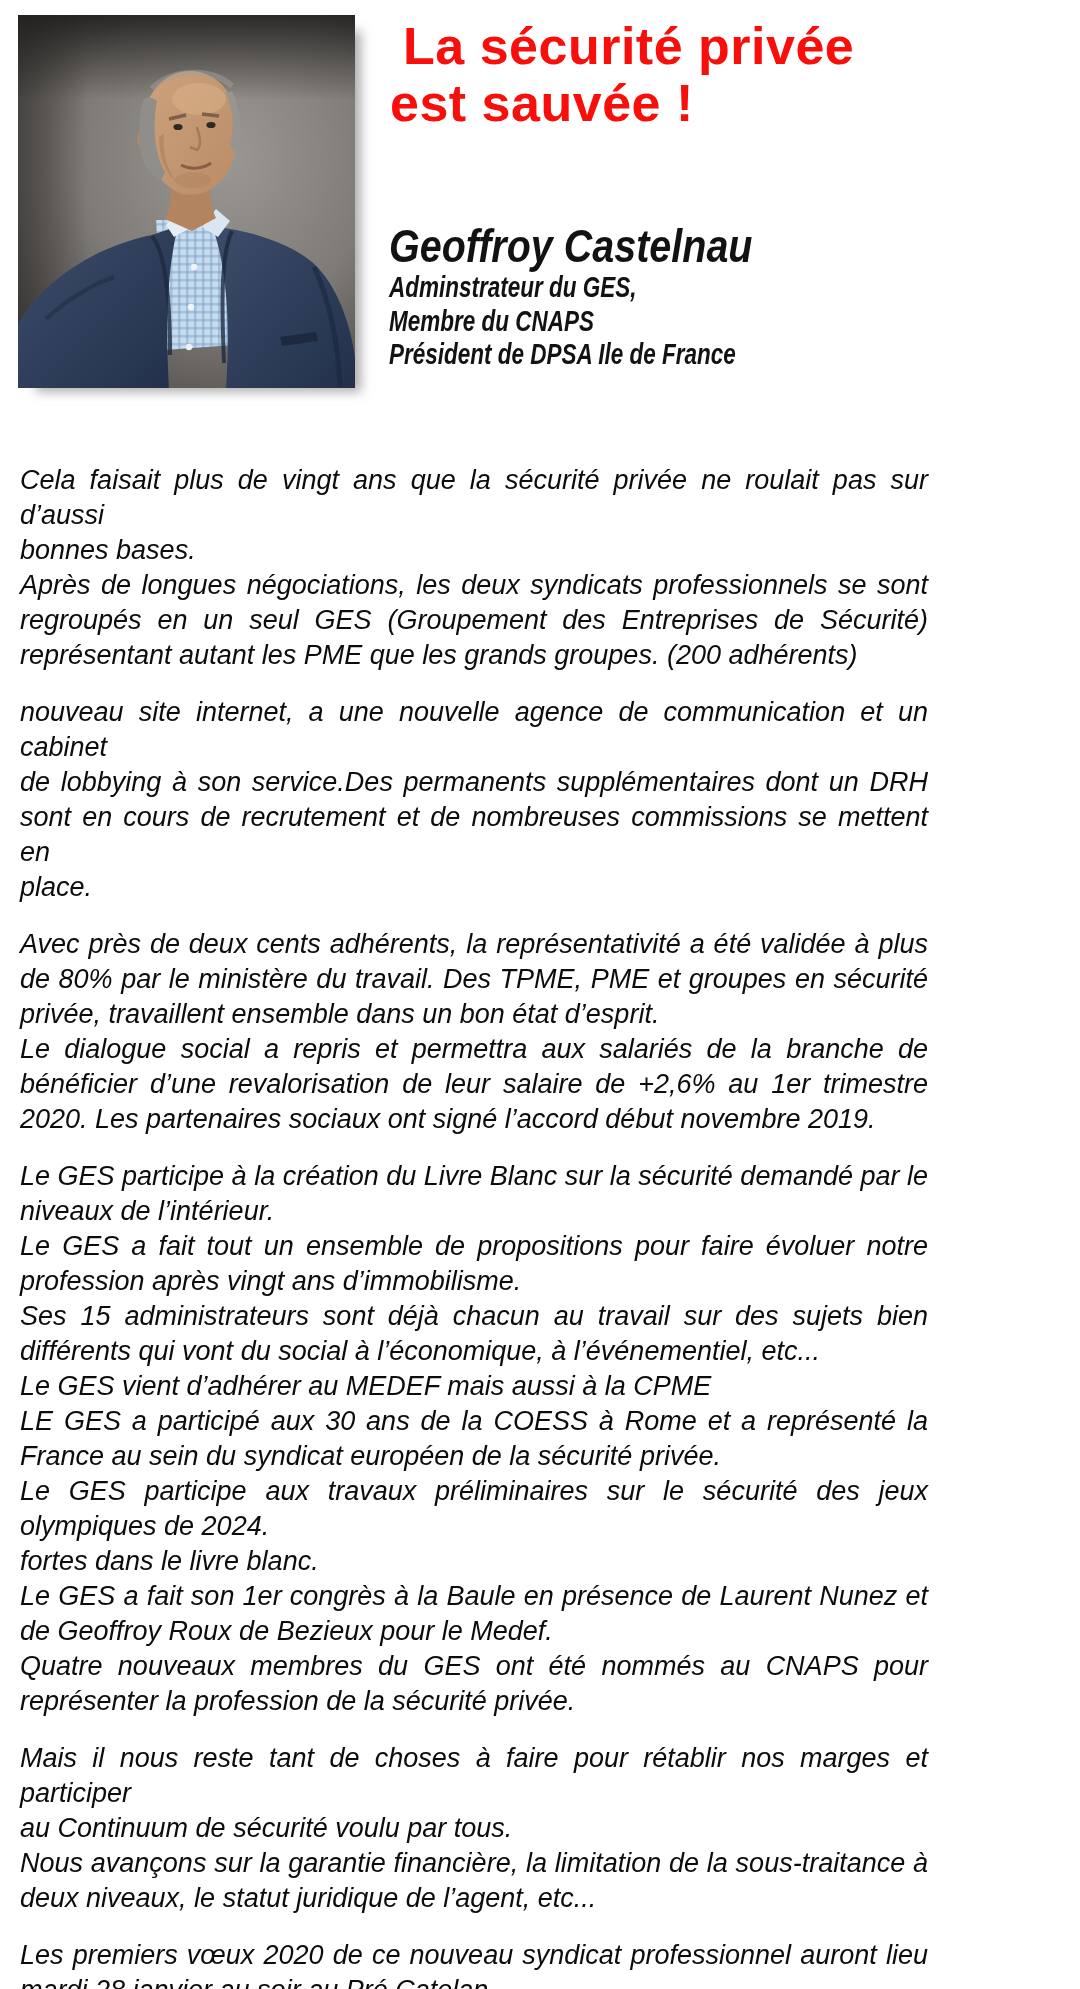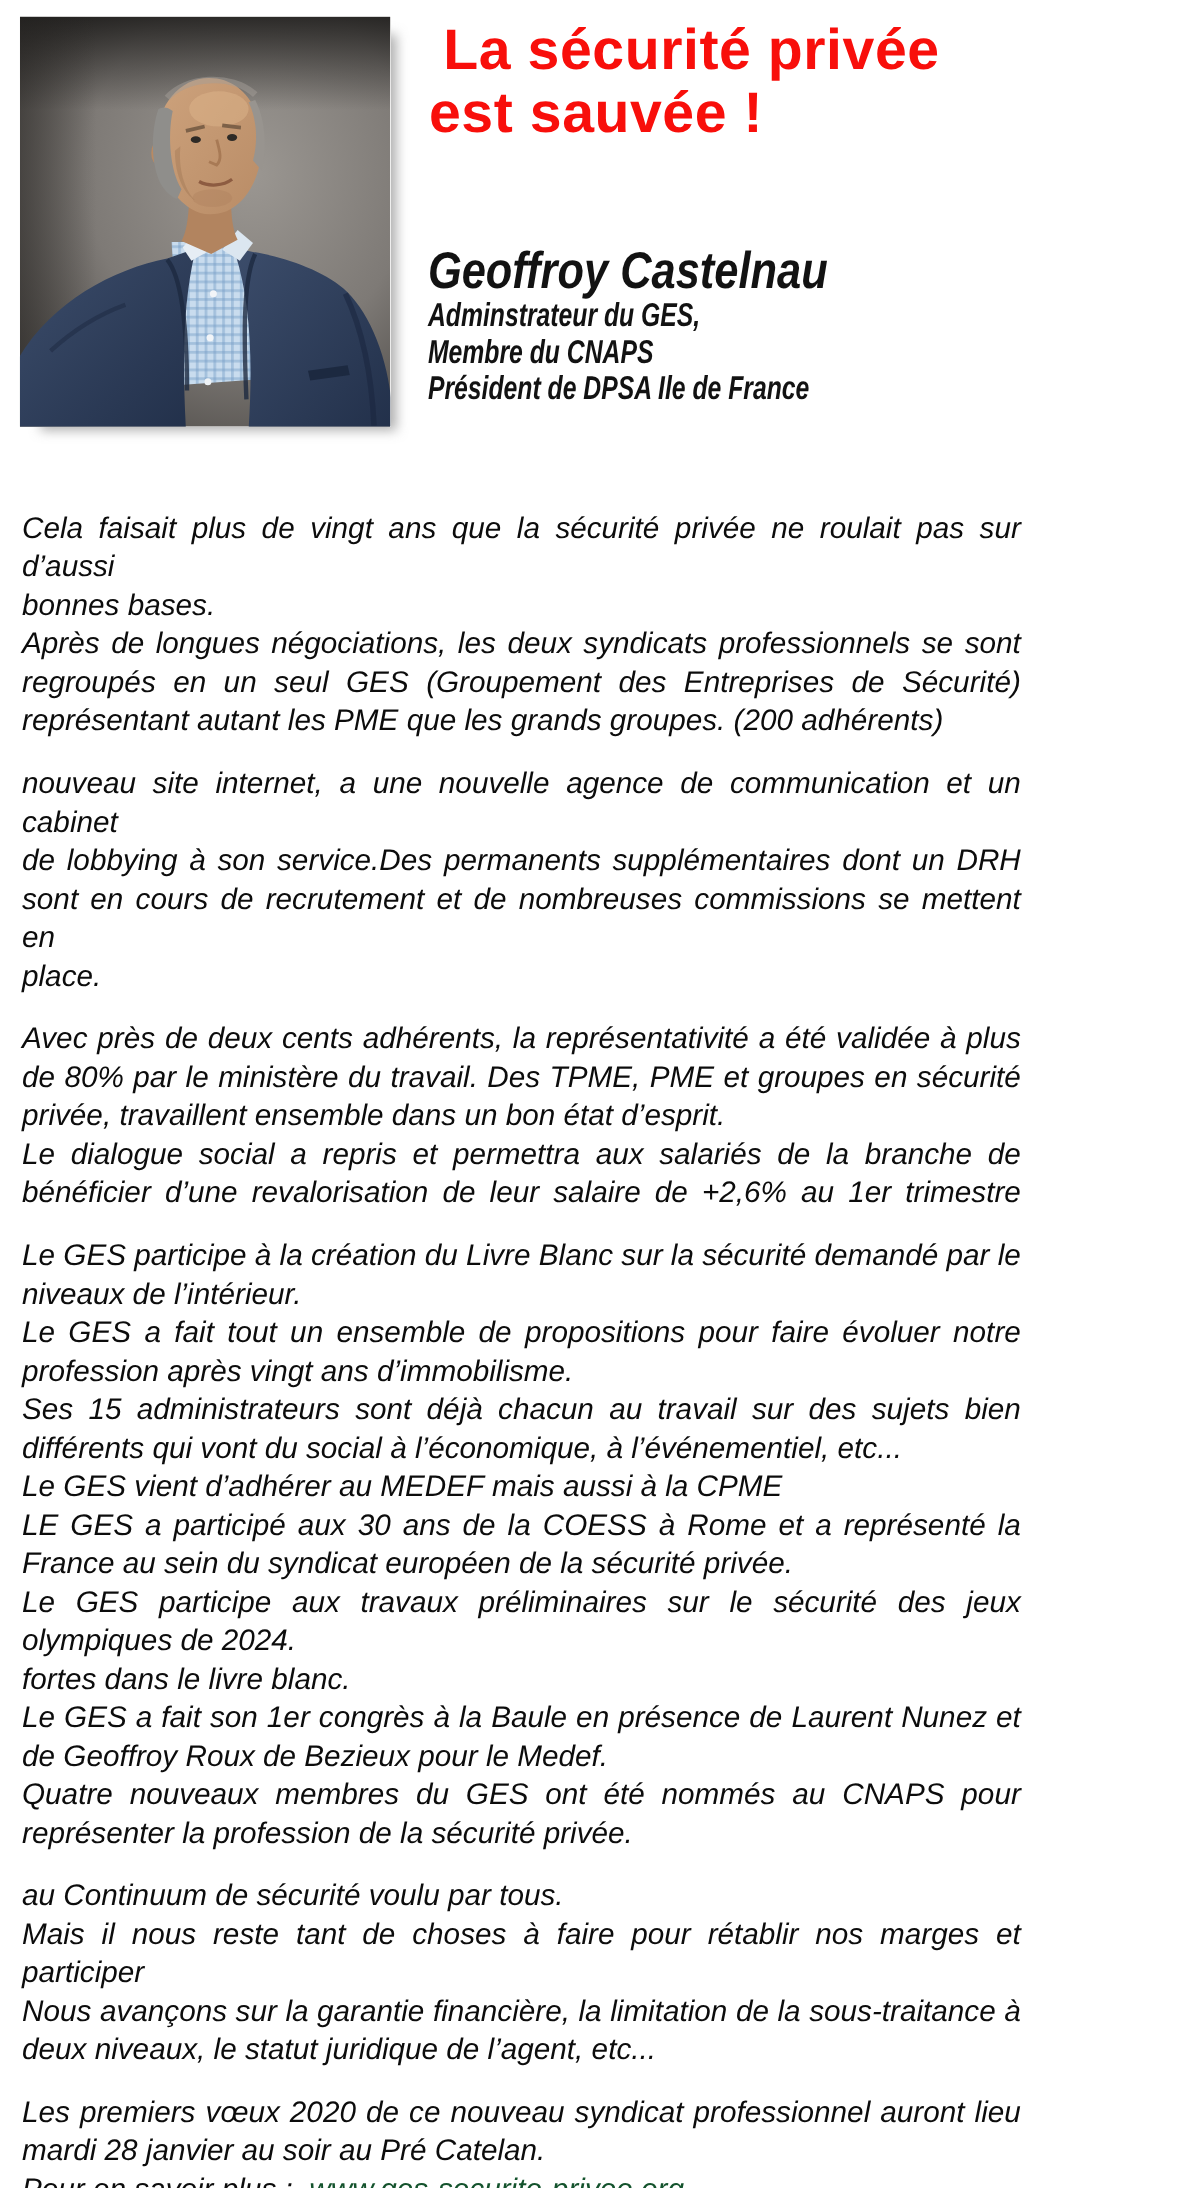--- a/index.html
+++ b/index.html
@@ -175,42 +175,43 @@
         <div class="line">de lobbying à son service.Des permanents supplémentaires dont un DRH</div>
         <div class="line">sont en cours de recrutement et de nombreuses commissions se mettent en</div>
         <div class="line last">place.</div>
       </div>
       <div class="block">
         <div class="line">Avec près de deux cents adhérents, la représentativité a été validée à plus</div>
         <div class="line">de 80% par le ministère du travail. Des TPME, PME et groupes en sécurité</div>
         <div class="line last">privée, travaillent ensemble dans un bon état d’esprit.</div>
         <div class="line">Le dialogue social a repris et permettra aux salariés de la branche de</div>
         <div class="line">bénéficier d’une revalorisation de leur salaire de +2,6% au 1er trimestre</div>
+        <div class="line last">2020. Les partenaires sociaux ont signé l’accord début novembre 2019.</div>
       </div>
       <div class="block">
         <div class="line">Le GES participe à la création du Livre Blanc sur la sécurité demandé par le</div>
         <div class="line last">niveaux de l’intérieur.</div>
         <div class="line">Le GES a fait tout un ensemble de propositions pour faire évoluer notre</div>
         <div class="line last">profession après vingt ans d’immobilisme.</div>
         <div class="line">Ses 15 administrateurs sont déjà chacun au travail sur des sujets bien</div>
         <div class="line last">différents qui vont du social à l’économique, à l’événementiel, etc...</div>
         <div class="line last">Le GES vient d’adhérer au MEDEF mais aussi à la CPME</div>
         <div class="line">LE GES a participé aux 30 ans de la COESS à Rome et a représenté la</div>
         <div class="line last">France au sein du syndicat européen de la sécurité privée.</div>
         <div class="line">Le GES participe aux travaux préliminaires sur le sécurité des jeux</div>
         <div class="line last">olympiques de 2024.</div>
         <div class="line last">fortes dans le livre blanc.</div>
         <div class="line">Le GES a fait son 1er congrès à la Baule en présence de Laurent Nunez et</div>
         <div class="line last">de Geoffroy Roux de Bezieux pour le Medef.</div>
         <div class="line">Quatre nouveaux membres du GES ont été nommés au CNAPS pour</div>
         <div class="line last">représenter la profession de la sécurité privée.</div>
       </div>
       <div class="block">
+        <div class="line">Mais il nous reste tant de choses à faire pour rétablir nos marges et participer</div>
         <div class="line last">au Continuum de sécurité voulu par tous.</div>
-        <div class="line">Mais il nous reste tant de choses à faire pour rétablir nos marges et participer</div>
         <div class="line">Nous avançons sur la garantie financière, la limitation de la sous-traitance à</div>
         <div class="line last">deux niveaux, le statut juridique de l’agent, etc...</div>
       </div>
       <div class="block">
         <div class="line">Les premiers vœux 2020 de ce nouveau syndicat professionnel auront lieu</div>
         <div class="line last">mardi 28 janvier au soir au Pré Catelan.</div>
         <div class="line last"><span>Pour en savoir plus : </span><a class="site-link" href="#" style="color: #14532d;">&nbsp;www.ges-securite-privee.org</a></div>
       </div>
     </main>
 

